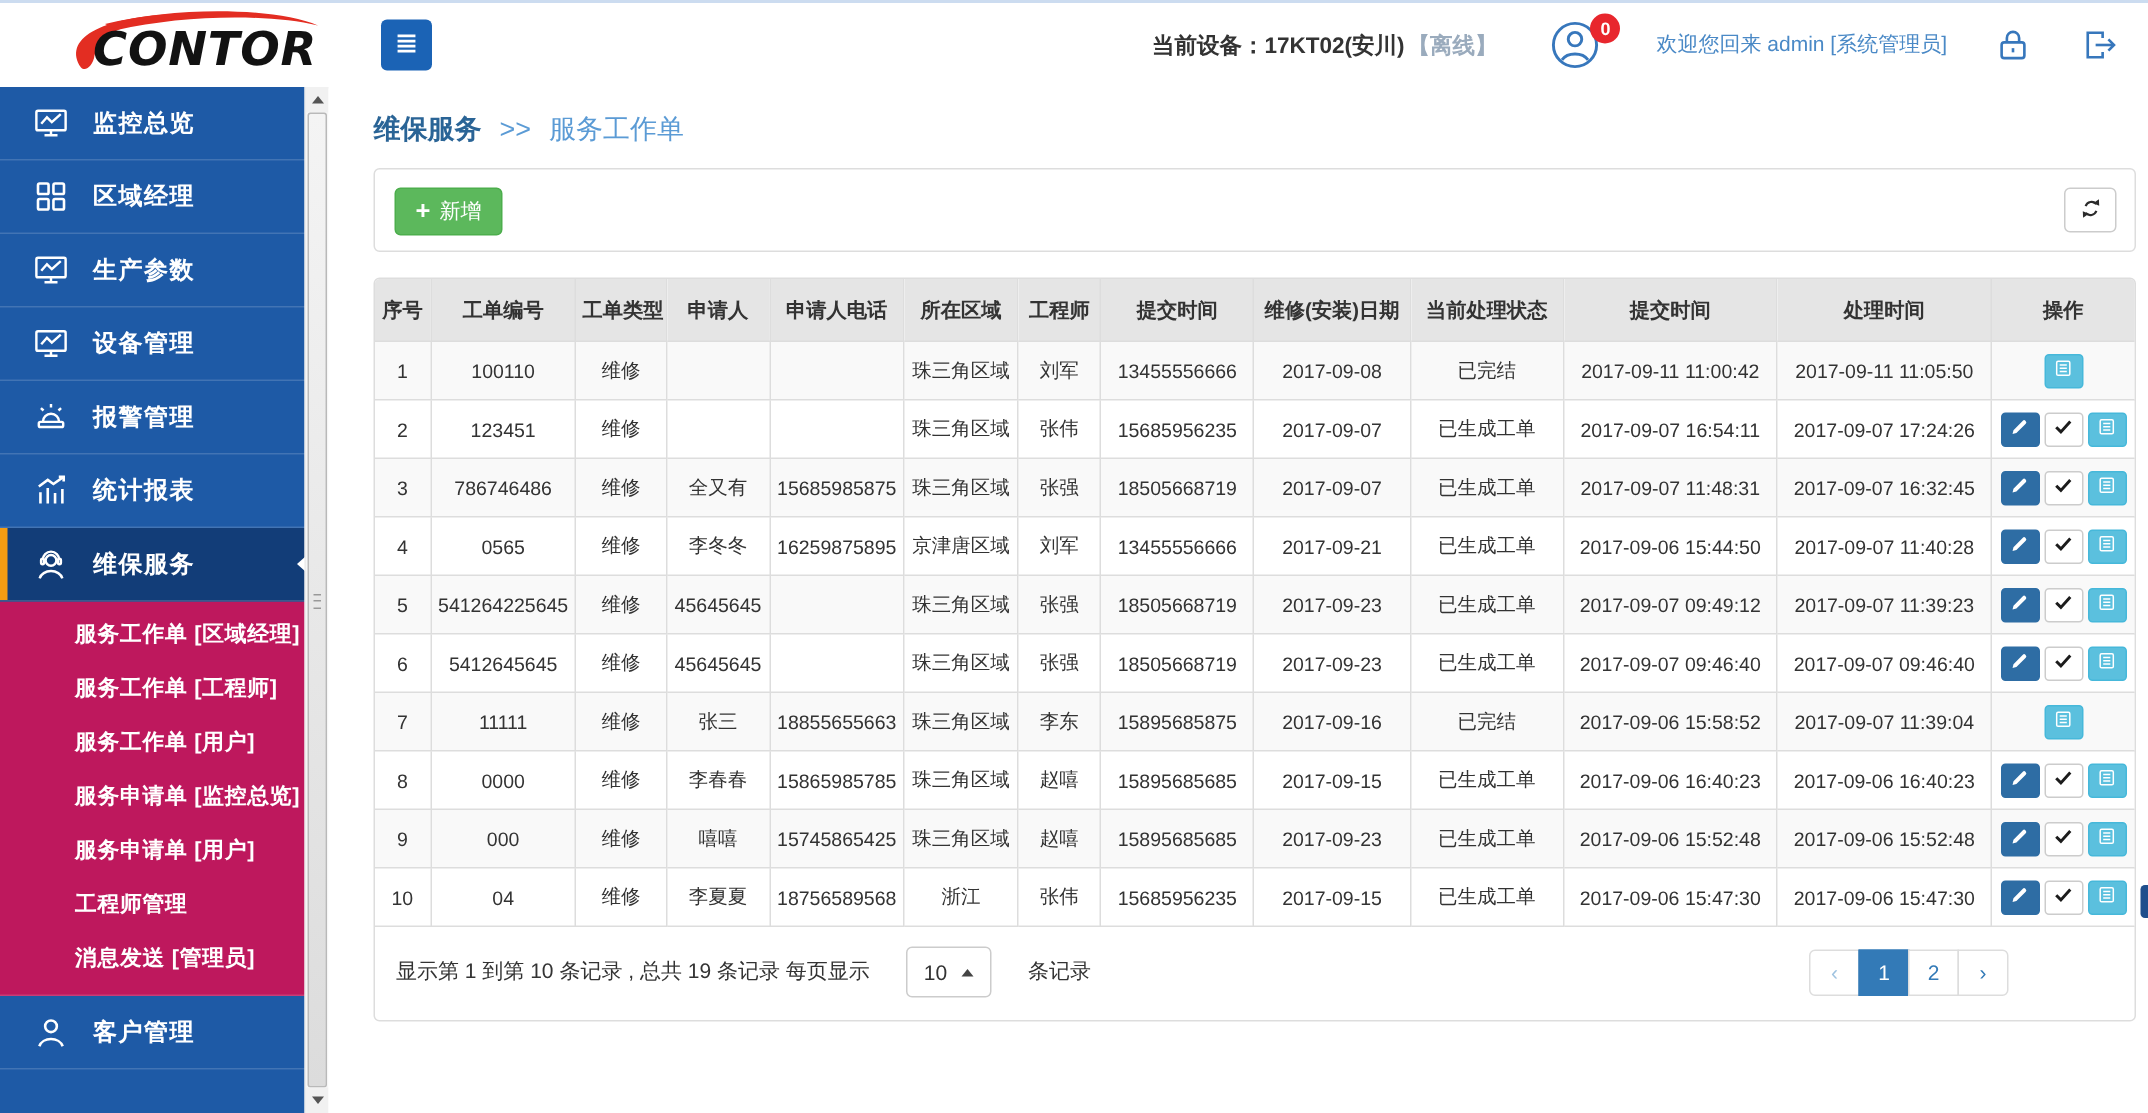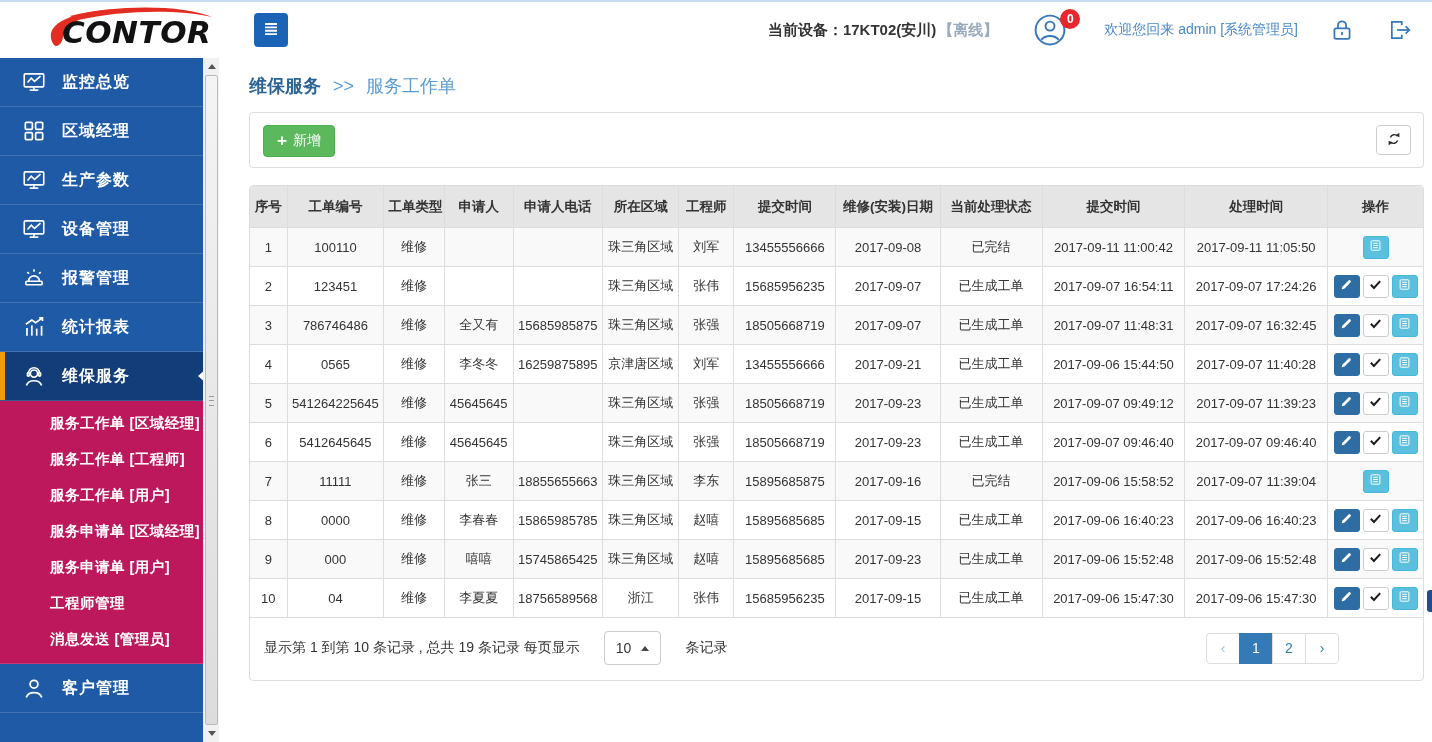--- a/index.html
+++ b/index.html
@@ -206,21 +206,21 @@
           <rect x="5.9" y="8.8" width="1.8" height="3.4" rx="0.9"></rect>
           <rect x="16.3" y="8.8" width="1.8" height="3.4" rx="0.9"></rect>
         </svg></span>
       <span class="nav-label">维保服务</span>
       <span class="active-arrow"></span>
     </div>
     <div class="submenu">
       <div class="submenu-item">服务工作单 [区域经理]</div>
       <div class="submenu-item">服务工作单 [工程师]</div>
       <div class="submenu-item">服务工作单 [用户]</div>
-      <div class="submenu-item">服务申请单 [区域经理]</div>
+      <div class="submenu-item">服务申请单 [监控总览]</div>
       <div class="submenu-item">服务申请单 [用户]</div>
       <div class="submenu-item">工程师管理</div>
       <div class="submenu-item">消息发送 [管理员]</div>
     </div>
     <div class="nav-item">
       <span class="nav-icon"><svg viewBox="0 0 24 24" fill="none" stroke="currentColor" stroke-width="1.6">
           <circle cx="12" cy="8.5" r="3.6"></circle>
           <path d="M4.8 20.8a7.5 6.2 0 0 1 14.4 0"></path>
         </svg></span>
       <span class="nav-label">客户管理</span>

